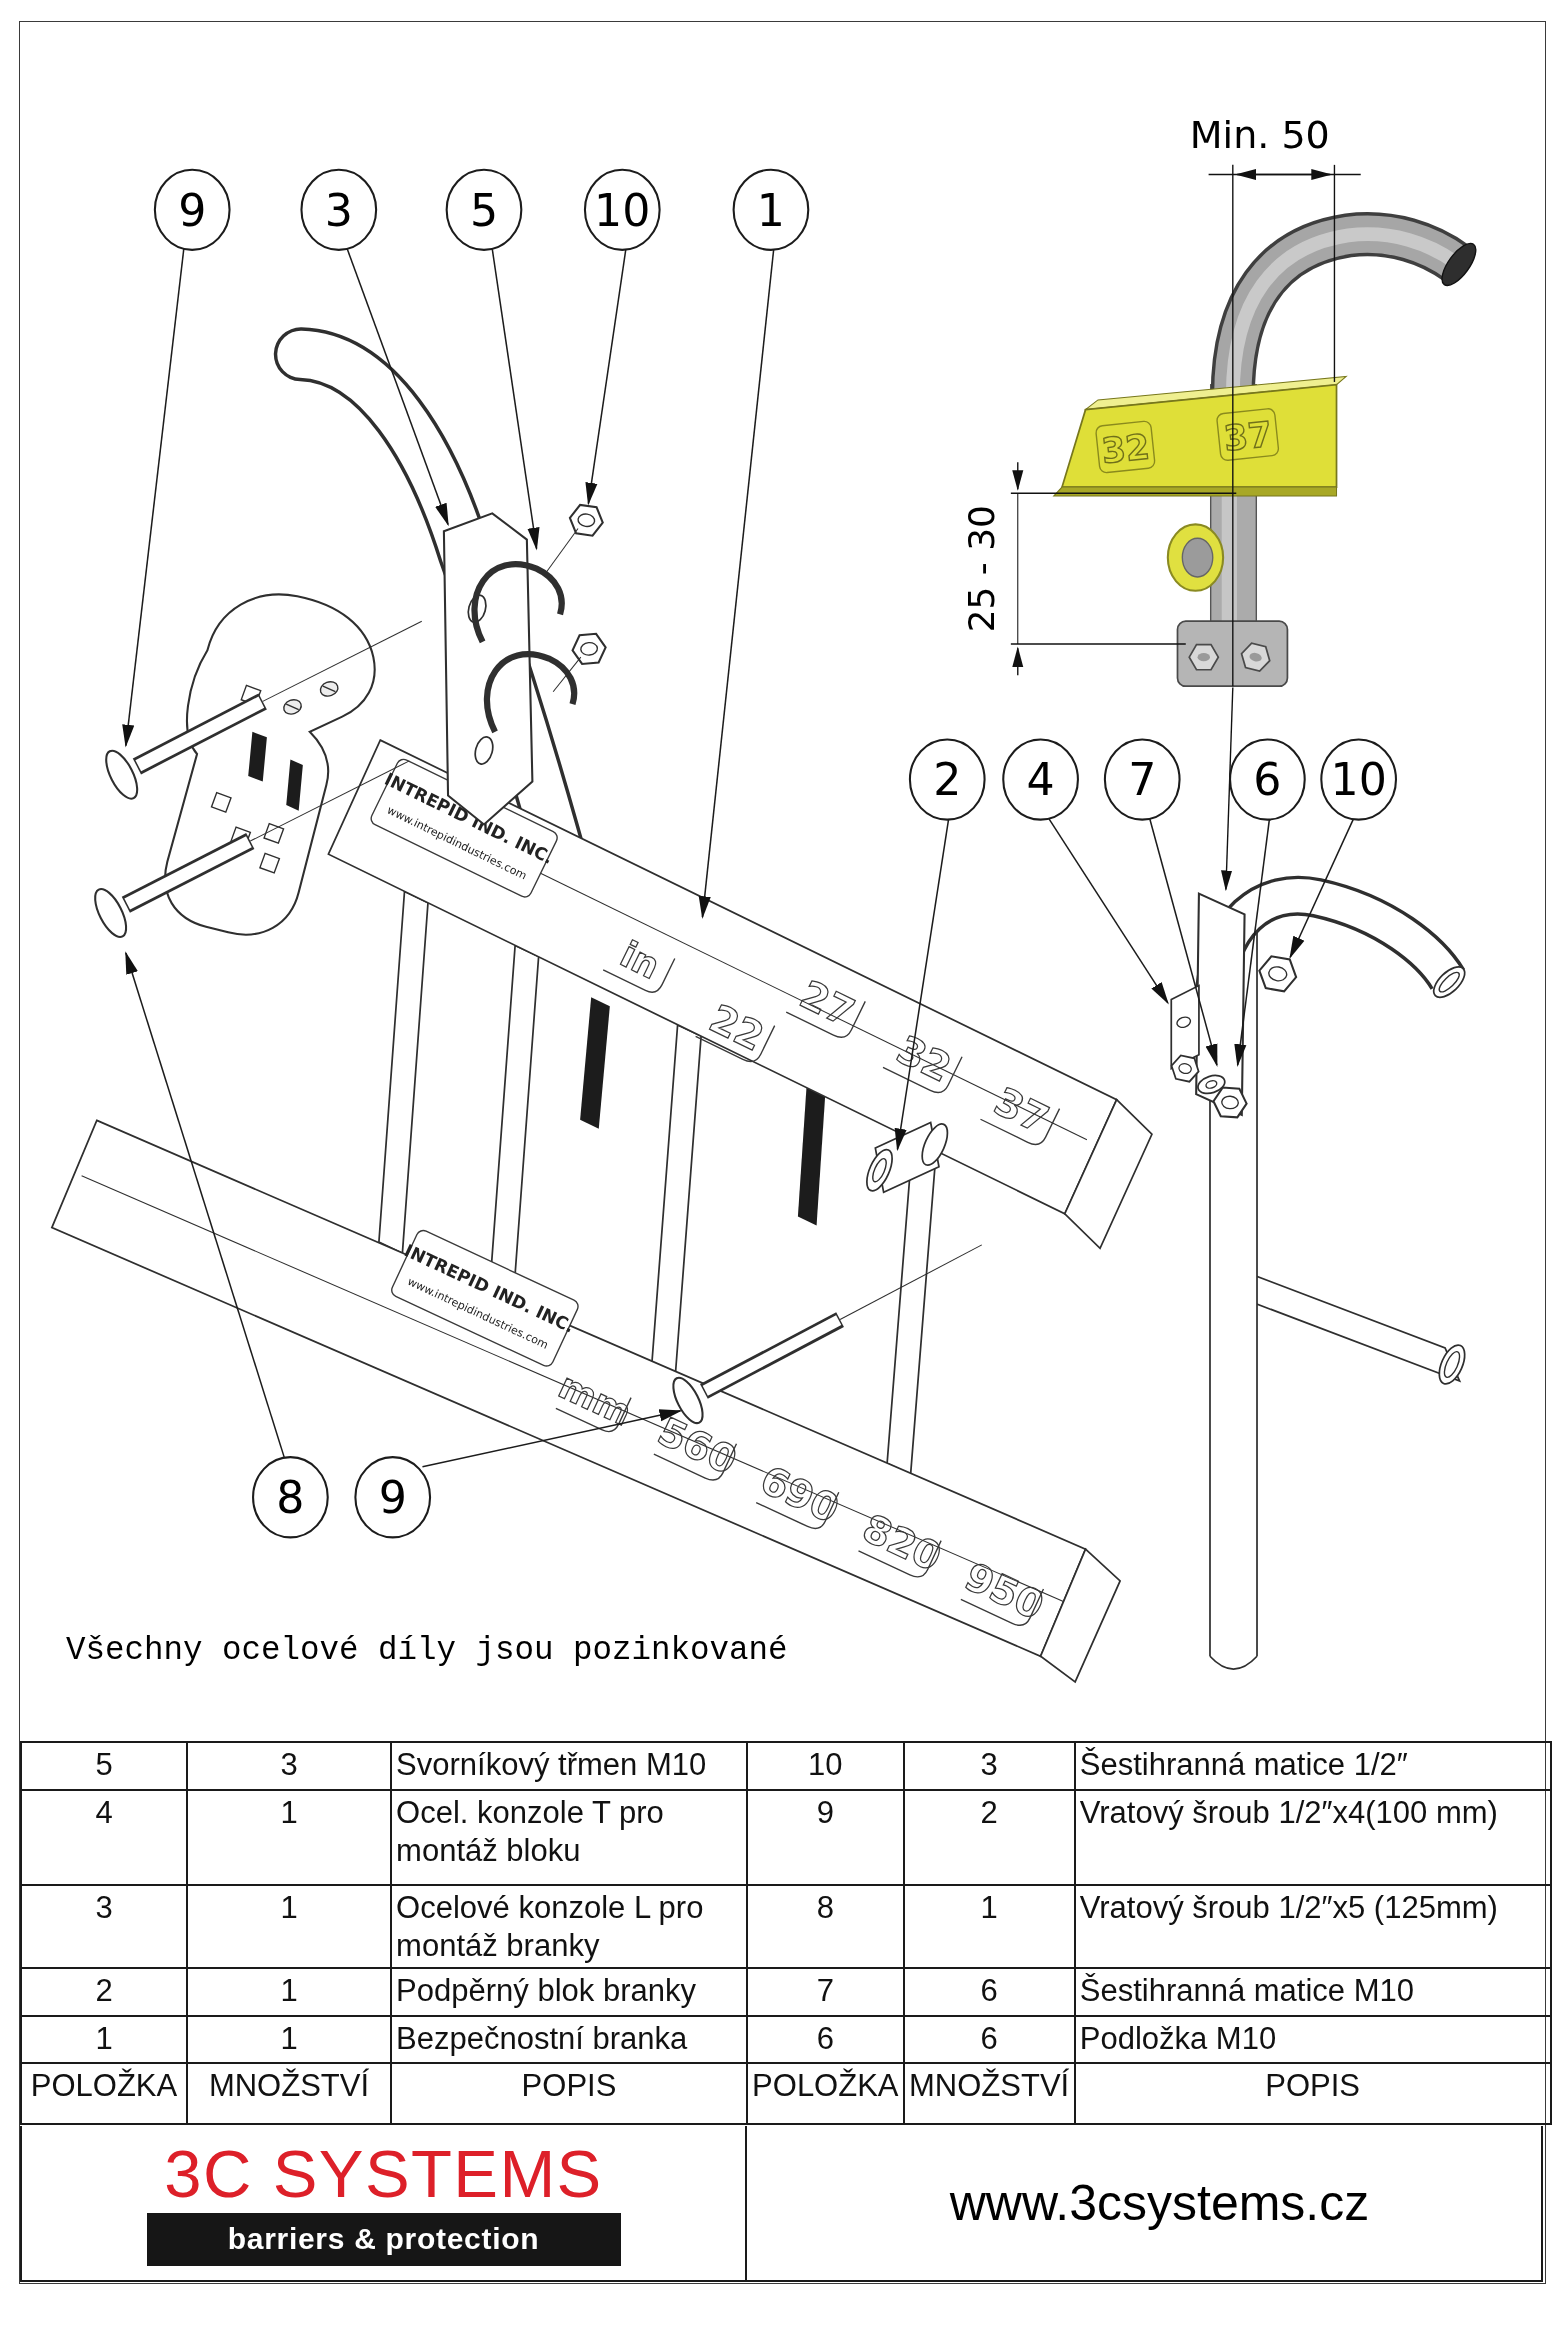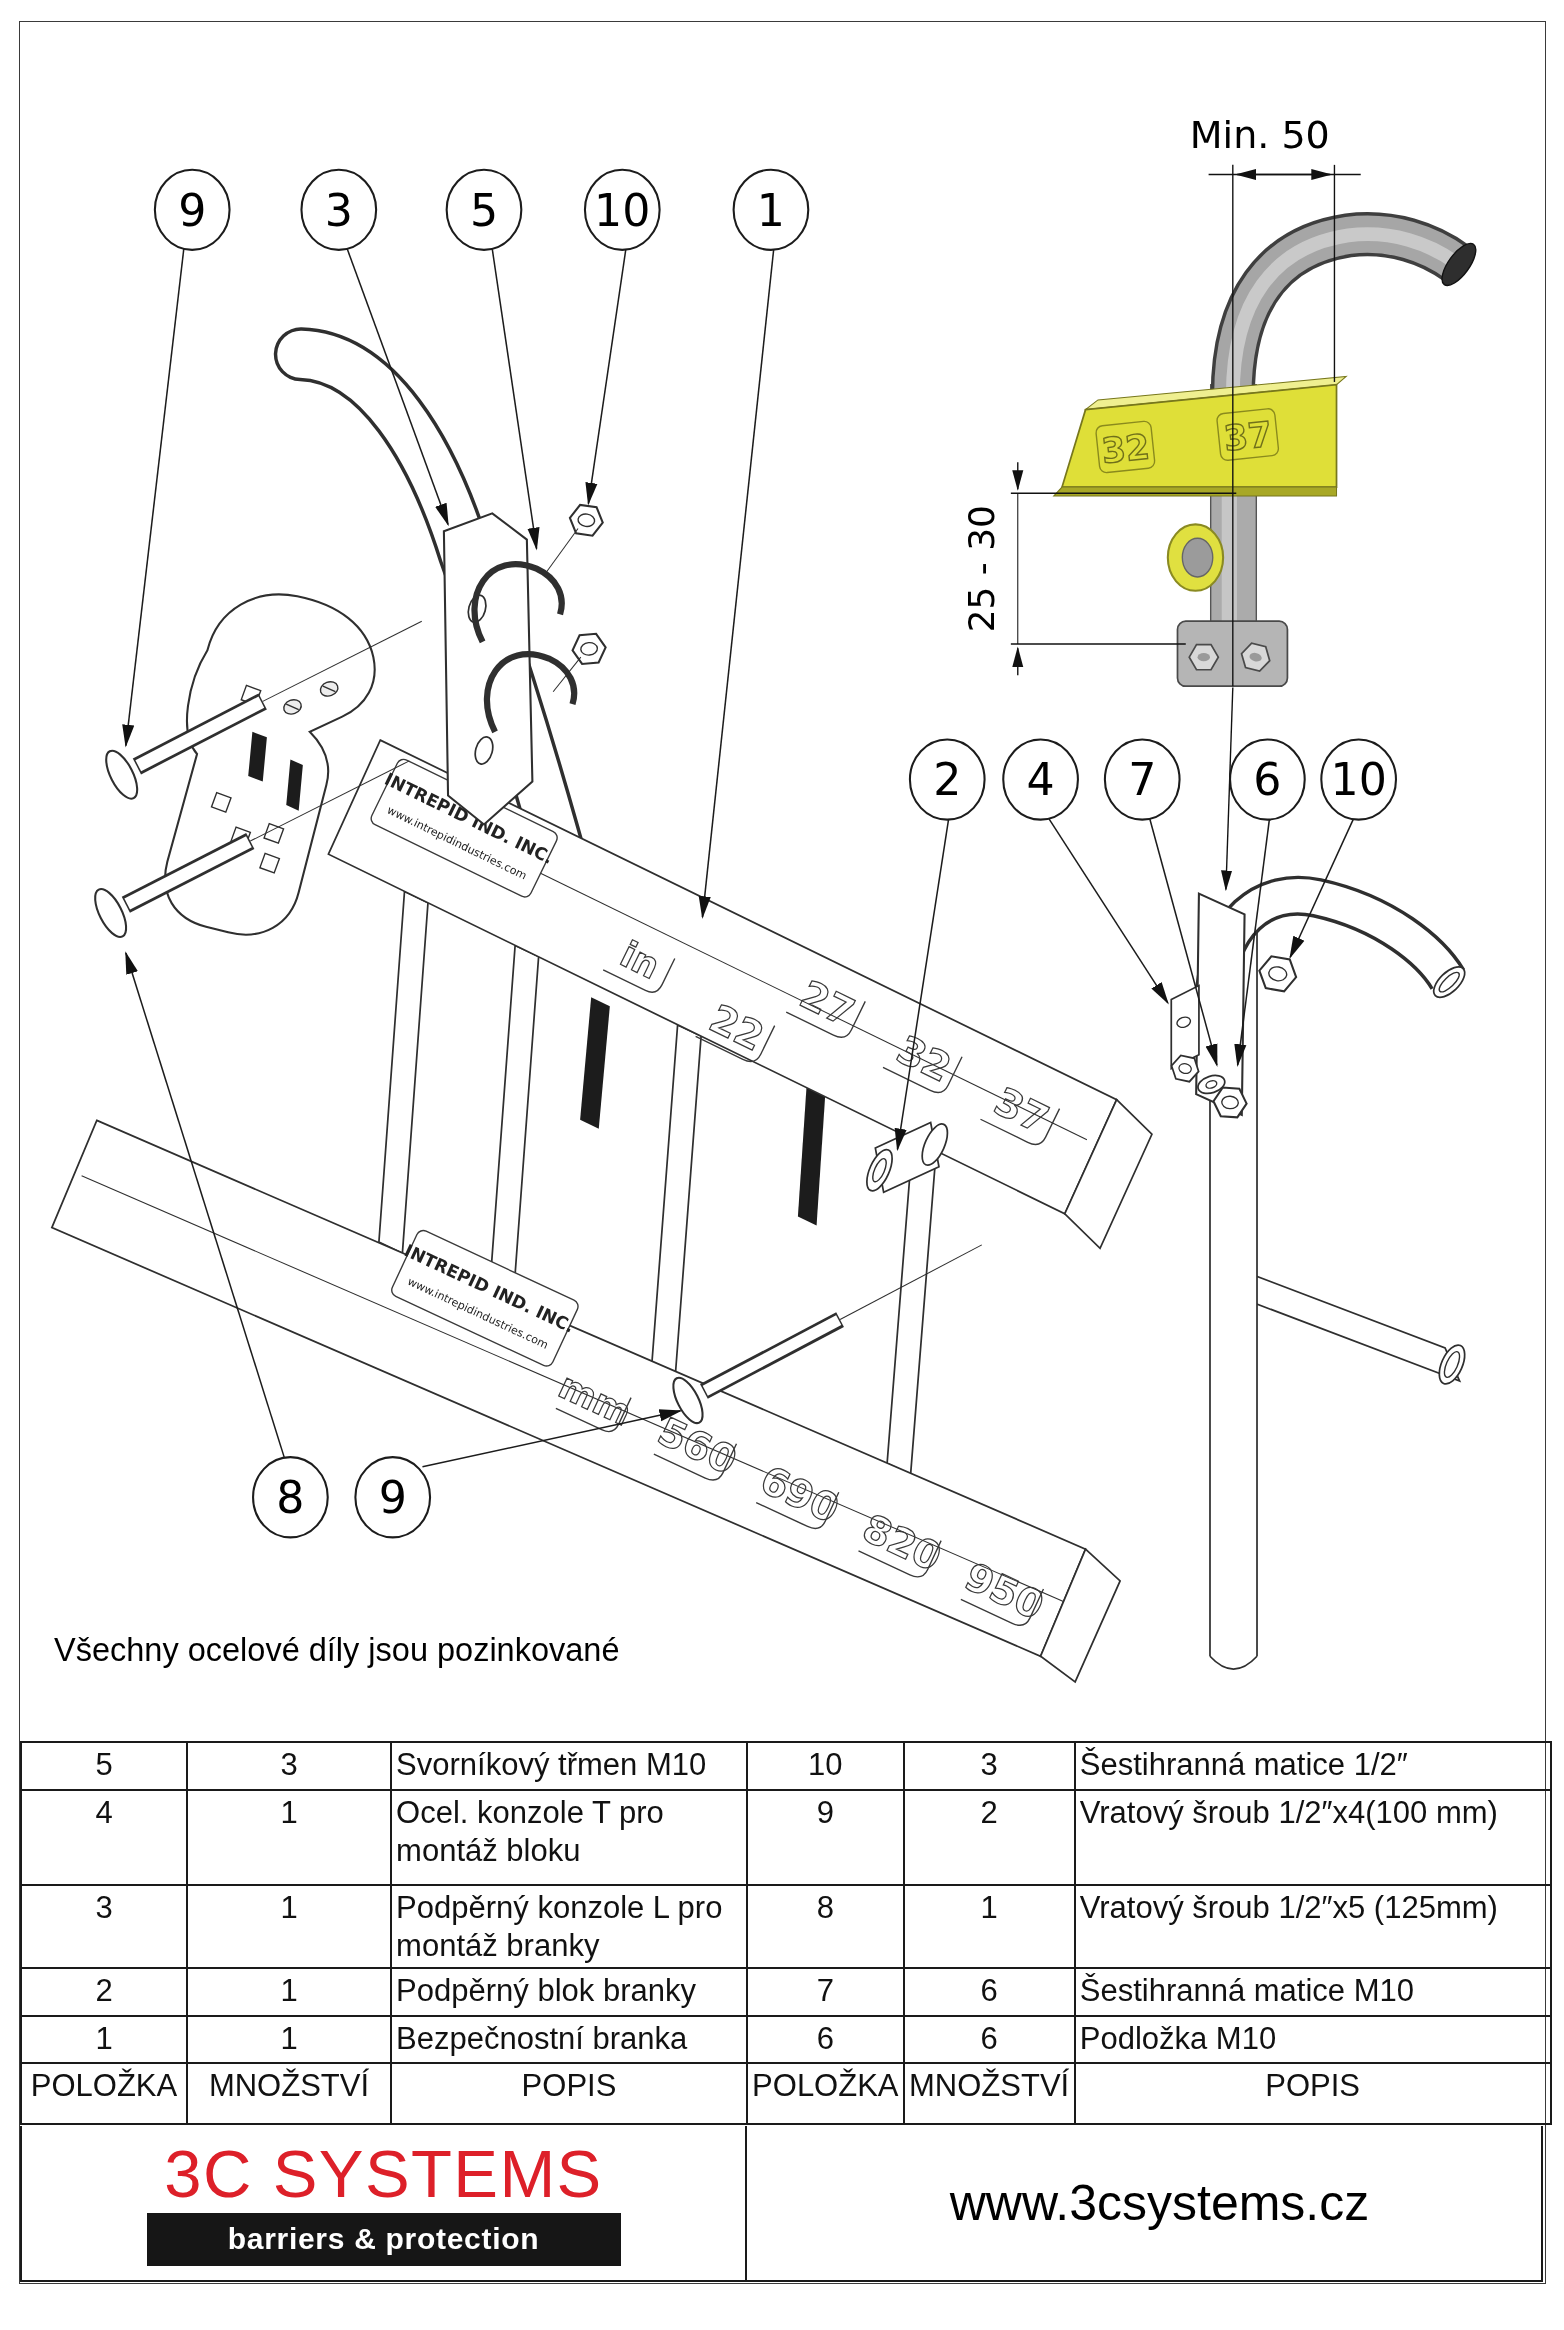--- a/index.html
+++ b/index.html
@@ -1,21 +1,21 @@
 <!DOCTYPE html>
 <html style="font-size:11px"><head>
 <meta charset="utf-8">
 <style>
   html,body{margin:0;padding:0;background:#ffffff;}
   .page{position:relative;width:1564px;height:2330px;background:#fff;overflow:hidden;
         font-family:"Liberation Sans","DejaVu Sans",sans-serif;color:#111;}
   .frame{position:absolute;left:18.7px;top:21px;width:1525px;height:2261px;
          border:1.4px solid #3a3a3a;pointer-events:none;}
   svg text{font-family:"DejaVu Sans","Liberation Sans",sans-serif;}
-  .note{position:absolute;left:54px;top:1632px;font-size:32.5px;color:#000;}
+  .note{position:absolute;left:66px;top:1632px;font-size:32.5px;color:#000;font-family:Liberation Mono, monospace;}
   table.parts{position:absolute;left:20px;top:1741px;border-collapse:collapse;table-layout:fixed;}
   table.parts td{border:2.1px solid #1a1a1a;font-size:31px;vertical-align:top;padding:2.8px 4.1px;line-height:1.22;}
   td.num{text-align:center;}
   td.desc{text-align:left;padding-left:9.7px;}
   td.hdr{text-align:center;font-size:31px;vertical-align:middle;border-radius:10px;}
   .footerbox{position:absolute;left:20px;top:2126px;width:1523px;height:156px;box-sizing:border-box;
              border:2.1px solid #1a1a1a;border-top:none;display:flex;}
   .f-left{width:725px;box-sizing:border-box;border-right:2.1px solid #1a1a1a;
           display:flex;flex-direction:column;align-items:center;justify-content:center;}
   .f-right{flex:1;display:flex;align-items:center;justify-content:center;padding-left:31px;}
@@ -390,21 +390,21 @@
         <td class="num">4</td>
         <td class="num">1</td>
         <td class="desc">Ocel. konzole T pro montáž bloku</td>
         <td class="num">9</td>
         <td class="num">2</td>
         <td class="desc">Vratový šroub 1/2″x4(100 mm)</td>
       </tr>
       <tr style="height:83px">
         <td class="num">3</td>
         <td class="num">1</td>
-        <td class="desc">Podpěrný konzole L pro montáž branky</td>
+        <td class="desc">Ocelové konzole L pro montáž branky</td>
         <td class="num">8</td>
         <td class="num">1</td>
         <td class="desc">Vratový šroub 1/2″x5 (125mm)</td>
       </tr>
       <tr style="height:48px">
         <td class="num">2</td>
         <td class="num">1</td>
         <td class="desc">Podpěrný blok branky</td>
         <td class="num">7</td>
         <td class="num">6</td>

